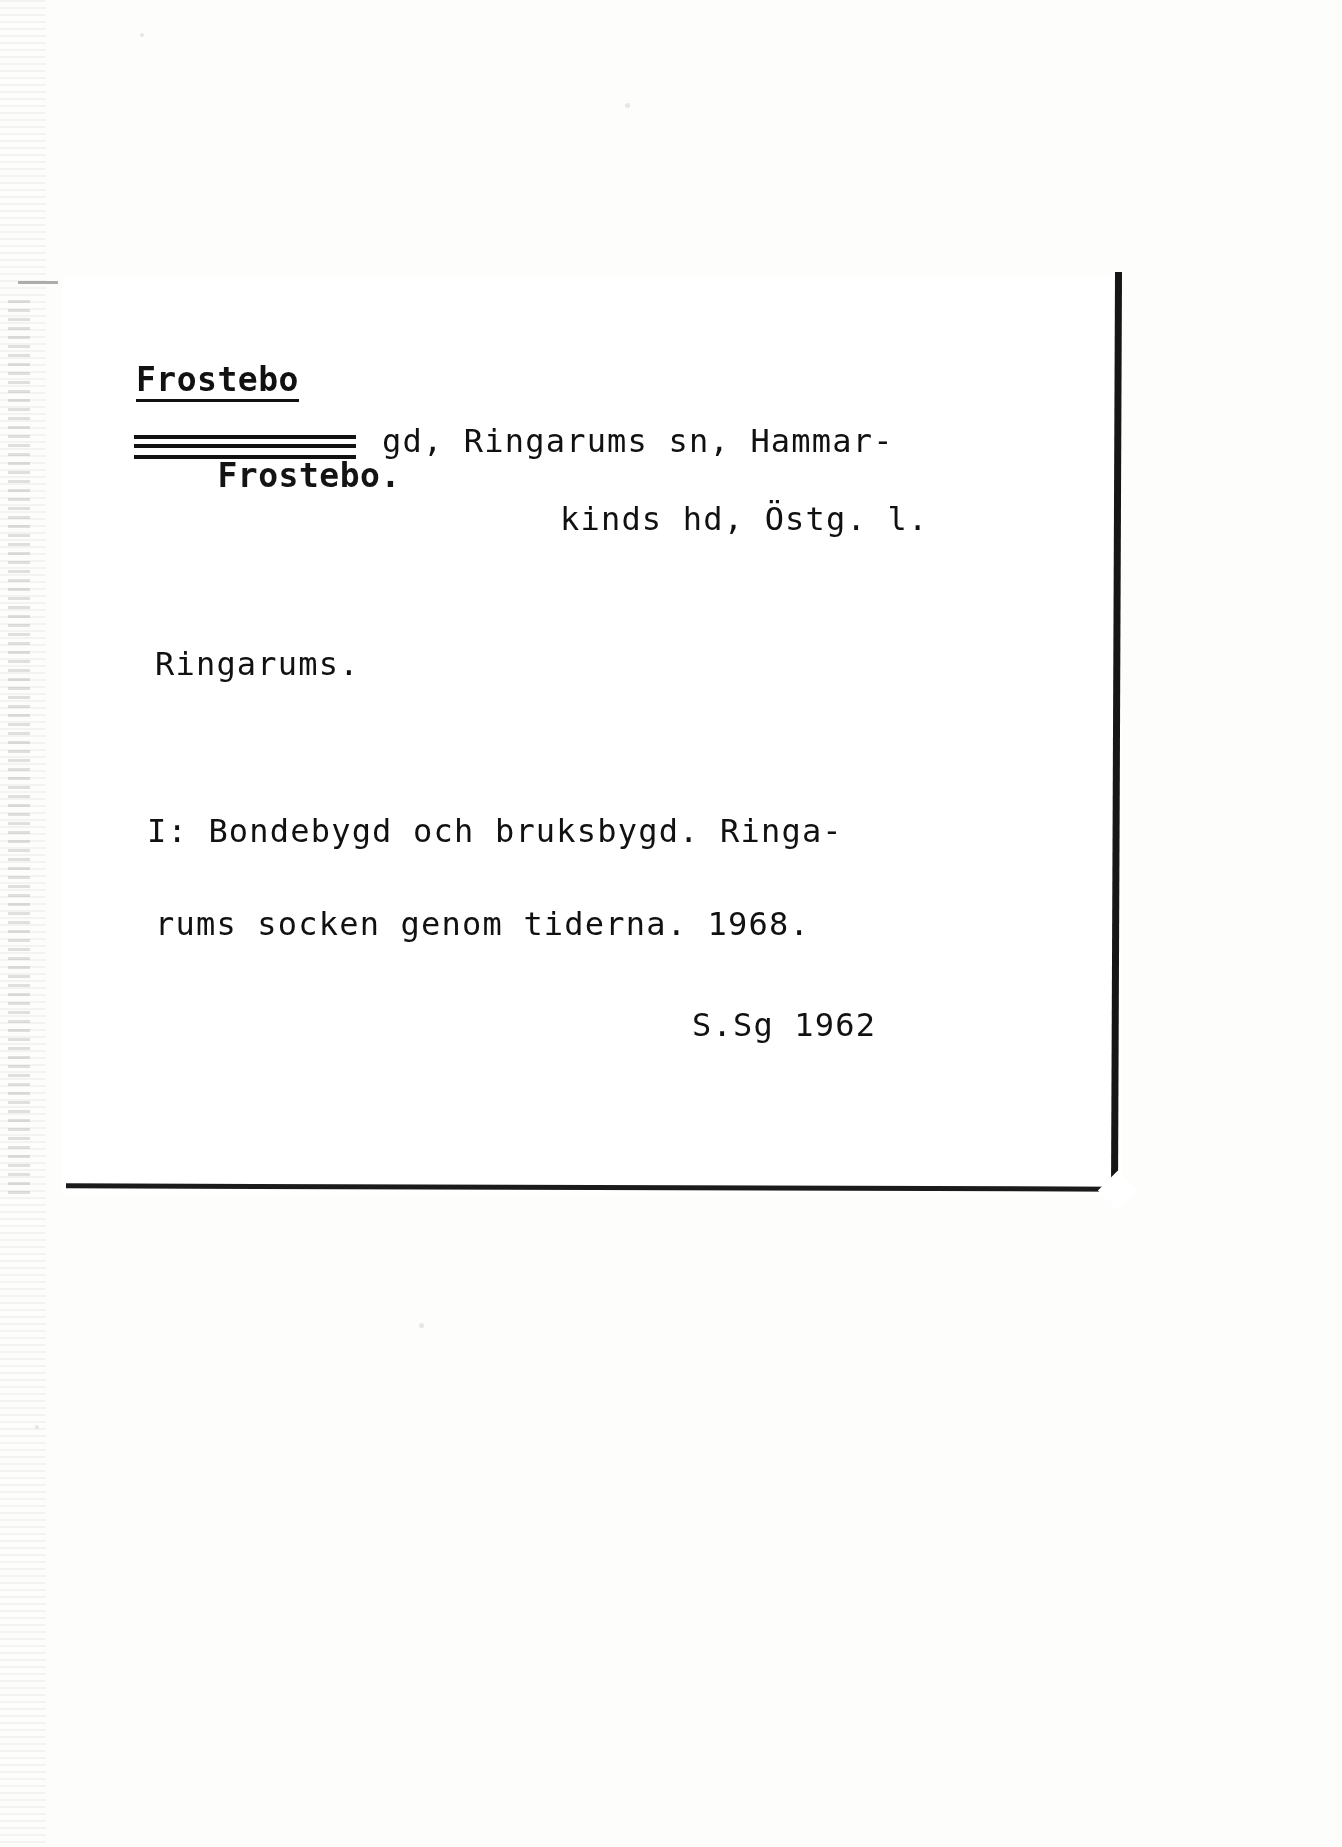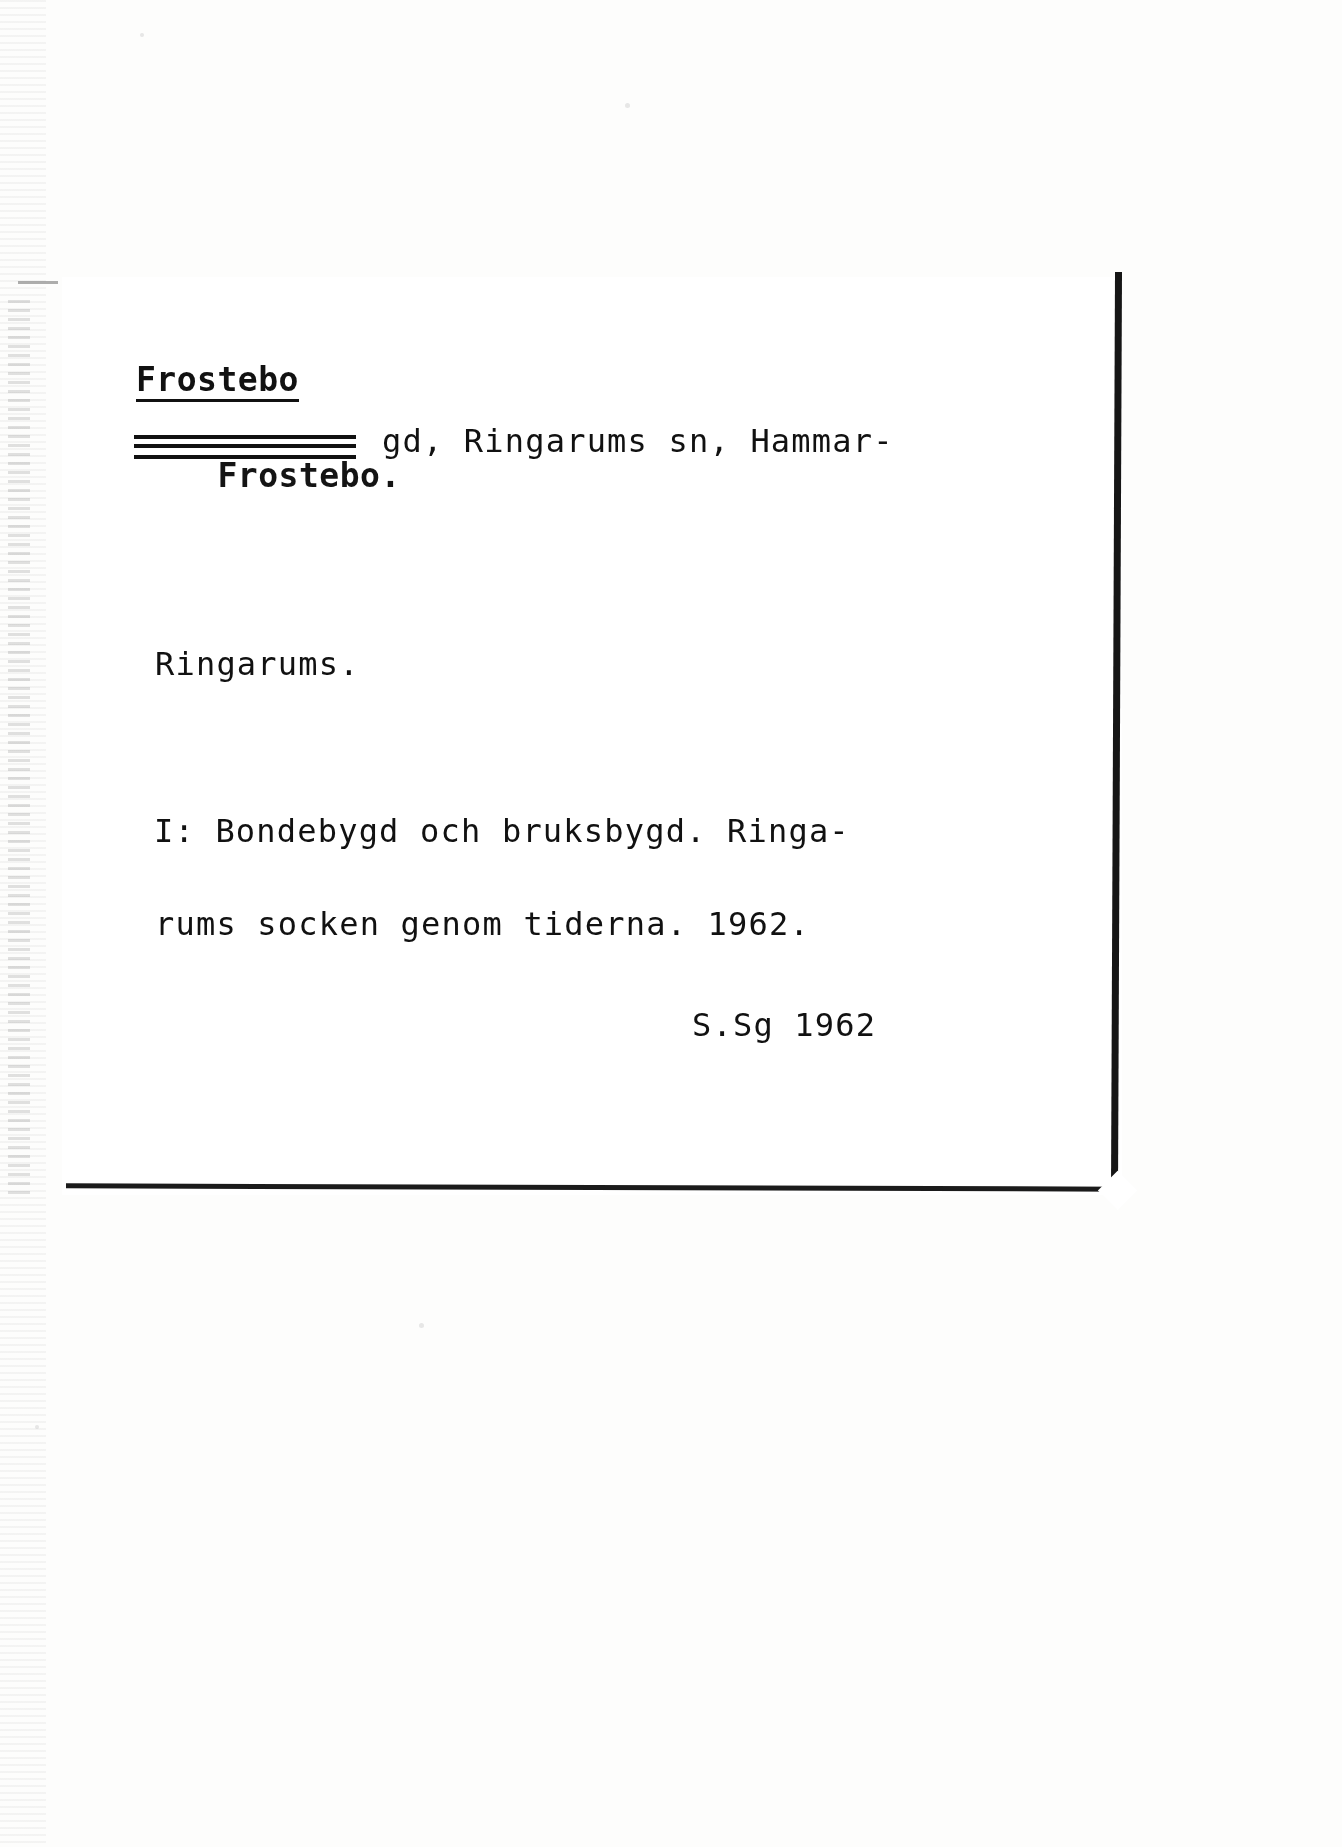--- a/index.html
+++ b/index.html
@@ -145,21 +145,21 @@
   }
   #struck .strike-a { top: 11px; }
   #struck .strike-b { top: 20px; }
   #struck .strike-c { top: 31px; }
 
   #line1 { left: 382px; top: 422px;  font-size: 32px; }
   #line2 { left: 560px; top: 500px;  font-size: 32px; }
 
   #etym  { left: 155px; top: 645px;  font-size: 32px; }
   #ref1  { left: 155px; top: 735px;  font-size: 32px; }
-  #ref2  { left: 154px; top: 812px;  font-size: 32px; text-align: right; }
+  #ref2  { left: 147px; top: 812px;  font-size: 32px; text-align: right; }
   #ref3  { left: 155px; top: 905px;  font-size: 32px; }
 
   #sign  { left: 692px; top: 1006px; font-size: 32px; }
 
   
   .blot {
     position: absolute;
     background: #bdbdbd;
     border-radius: 50%;
     opacity: .35;
@@ -193,23 +193,24 @@
 
   <div class="tx" id="struck">
     <span>Frostebo.</span>
     <span class="strike-a"></span>
     <span class="strike-b"></span>
     <span class="strike-c"></span>
   </div>
 
   <div class="tx" id="line1">gd, Ringarums sn, Hammar-</div>
 
+  <div class="tx" id="line2">kinds hd, Östg. l.</div>
 
   <div class="tx" id="etym">Ringarums.</div>
 
 
   <div class="tx" id="ref2">I: Bondebygd och bruksbygd. Ringa-</div>
 
-  <div class="tx" id="ref3">rums socken genom tiderna. 1962.</div>
+  <div class="tx" id="ref3">rums socken genom tiderna. 1968.</div>
 
   <div class="tx" id="sign">S.Sg 1962</div>
 
 </div>
 
 </body></html>

